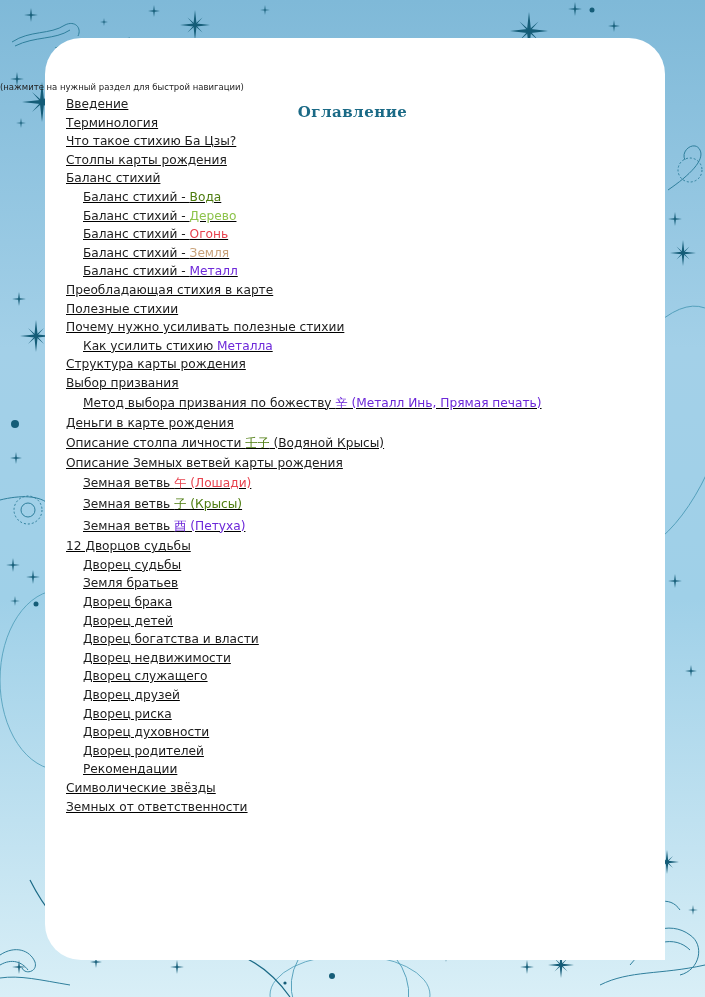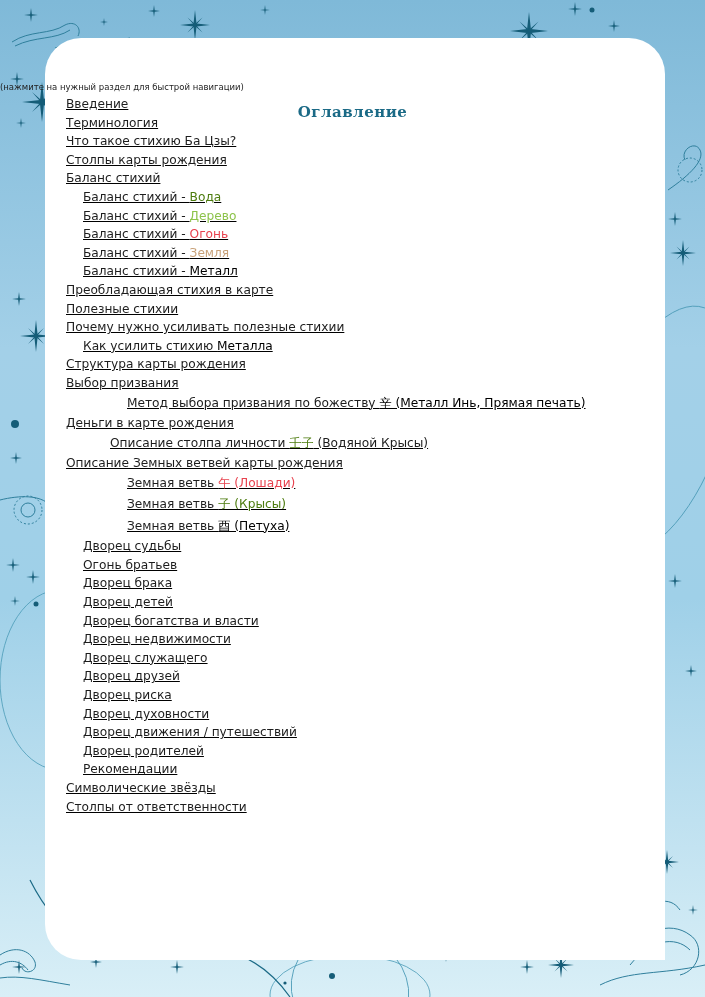--- a/index.html
+++ b/index.html
@@ -23,26 +23,26 @@
   .subtitle {
     position: absolute; left: 0; right: 1px; top: 82px; text-align: left;
     font-size: 8.5px; color: #222; line-height: 10px;
   }
   .toc { position: absolute; left: 66px; top: 95px; width: 560px; text-decoration: underline; }
   .toc-item {
     display: block; font-size: 12.2px; color: #1d1d1d; white-space: nowrap;
     height: 18.6px; line-height: 18.6px; cursor: pointer;
   }
   .toc-item.l2 { padding-left: 17px; }
-  .toc-item.tall { height: 21.5px; line-height: 21.5px; margin-left: 44px; }
+  .toc-item.tall { height: 21.5px; line-height: 21.5px; }
   .hl-water { color: #4d7c0f; }
   .hl-wood { color: #8dc34a; }
   .hl-fire { color: #e8434f; }
   .hl-earth { color: #c9a27a; }
-  .hl-metal { color: #000000; }
+  .hl-metal { color: #6d28d9; }
 </style>
 </head>
 <body>
 
 <svg class="bg-deco" width="705" height="997" viewBox="0 0 705 997">
   <defs>
     <symbol id="star4" viewBox="-10 -10 20 20">
       <path d="M0 -10 L1.2 -1.2 L10 0 L1.2 1.2 L0 10 L-1.2 1.2 L-10 0 L-1.2 -1.2 Z" fill="#155d78"></path>
     </symbol>
     <symbol id="star8" viewBox="-10 -10 20 20">
@@ -154,28 +154,28 @@
     <a class="toc-item l2"><span>Как усилить стихию </span><span class="hl-metal">Металла</span></a>
     <a class="toc-item"><span>Структура карты рождения</span></a>
     <a class="toc-item"><span>Выбор призвания</span></a>
     <a class="toc-item l2 tall"><span>Метод выбора призвания по божеству </span><span class="hl-metal">辛 (Металл Инь, Прямая печать)</span></a>
     <a class="toc-item"><span>Деньги в карте рождения</span></a>
     <a class="toc-item tall"><span>Описание столпа личности </span><span class="hl-water">壬子</span><span> (Водяной Крысы)</span></a>
     <a class="toc-item"><span>Описание Земных ветвей карты рождения</span></a>
     <a class="toc-item l2 tall"><span>Земная ветвь </span><span class="hl-fire">午 (Лошади)</span></a>
     <a class="toc-item l2 tall"><span>Земная ветвь </span><span class="hl-water">子 (Крысы)</span></a>
     <a class="toc-item l2 tall"><span>Земная ветвь </span><span class="hl-metal">酉 (Петуха)</span></a>
+    <a class="toc-item"><span>12 Дворцов судьбы</span></a>
     <a class="toc-item l2"><span>Дворец судьбы</span></a>
-    <a class="toc-item l2"><span>Огонь братьев</span></a>
+    <a class="toc-item l2"><span>Земля братьев</span></a>
     <a class="toc-item l2"><span>Дворец брака</span></a>
     <a class="toc-item l2"><span>Дворец детей</span></a>
     <a class="toc-item l2"><span>Дворец богатства и власти</span></a>
     <a class="toc-item l2"><span>Дворец недвижимости</span></a>
     <a class="toc-item l2"><span>Дворец служащего</span></a>
     <a class="toc-item l2"><span>Дворец друзей</span></a>
     <a class="toc-item l2"><span>Дворец риска</span></a>
     <a class="toc-item l2"><span>Дворец духовности</span></a>
-    <a class="toc-item l2"><span>Дворец движения / путешествий</span></a>
     <a class="toc-item l2"><span>Дворец родителей</span></a>
     <a class="toc-item l2"><span>Рекомендации</span></a>
     <a class="toc-item"><span>Символические звёзды</span></a>
-    <a class="toc-item"><span>Столпы от ответственности</span></a>
+    <a class="toc-item"><span>Земных от ответственности</span></a>
   </nav>
 
 </body></html>

